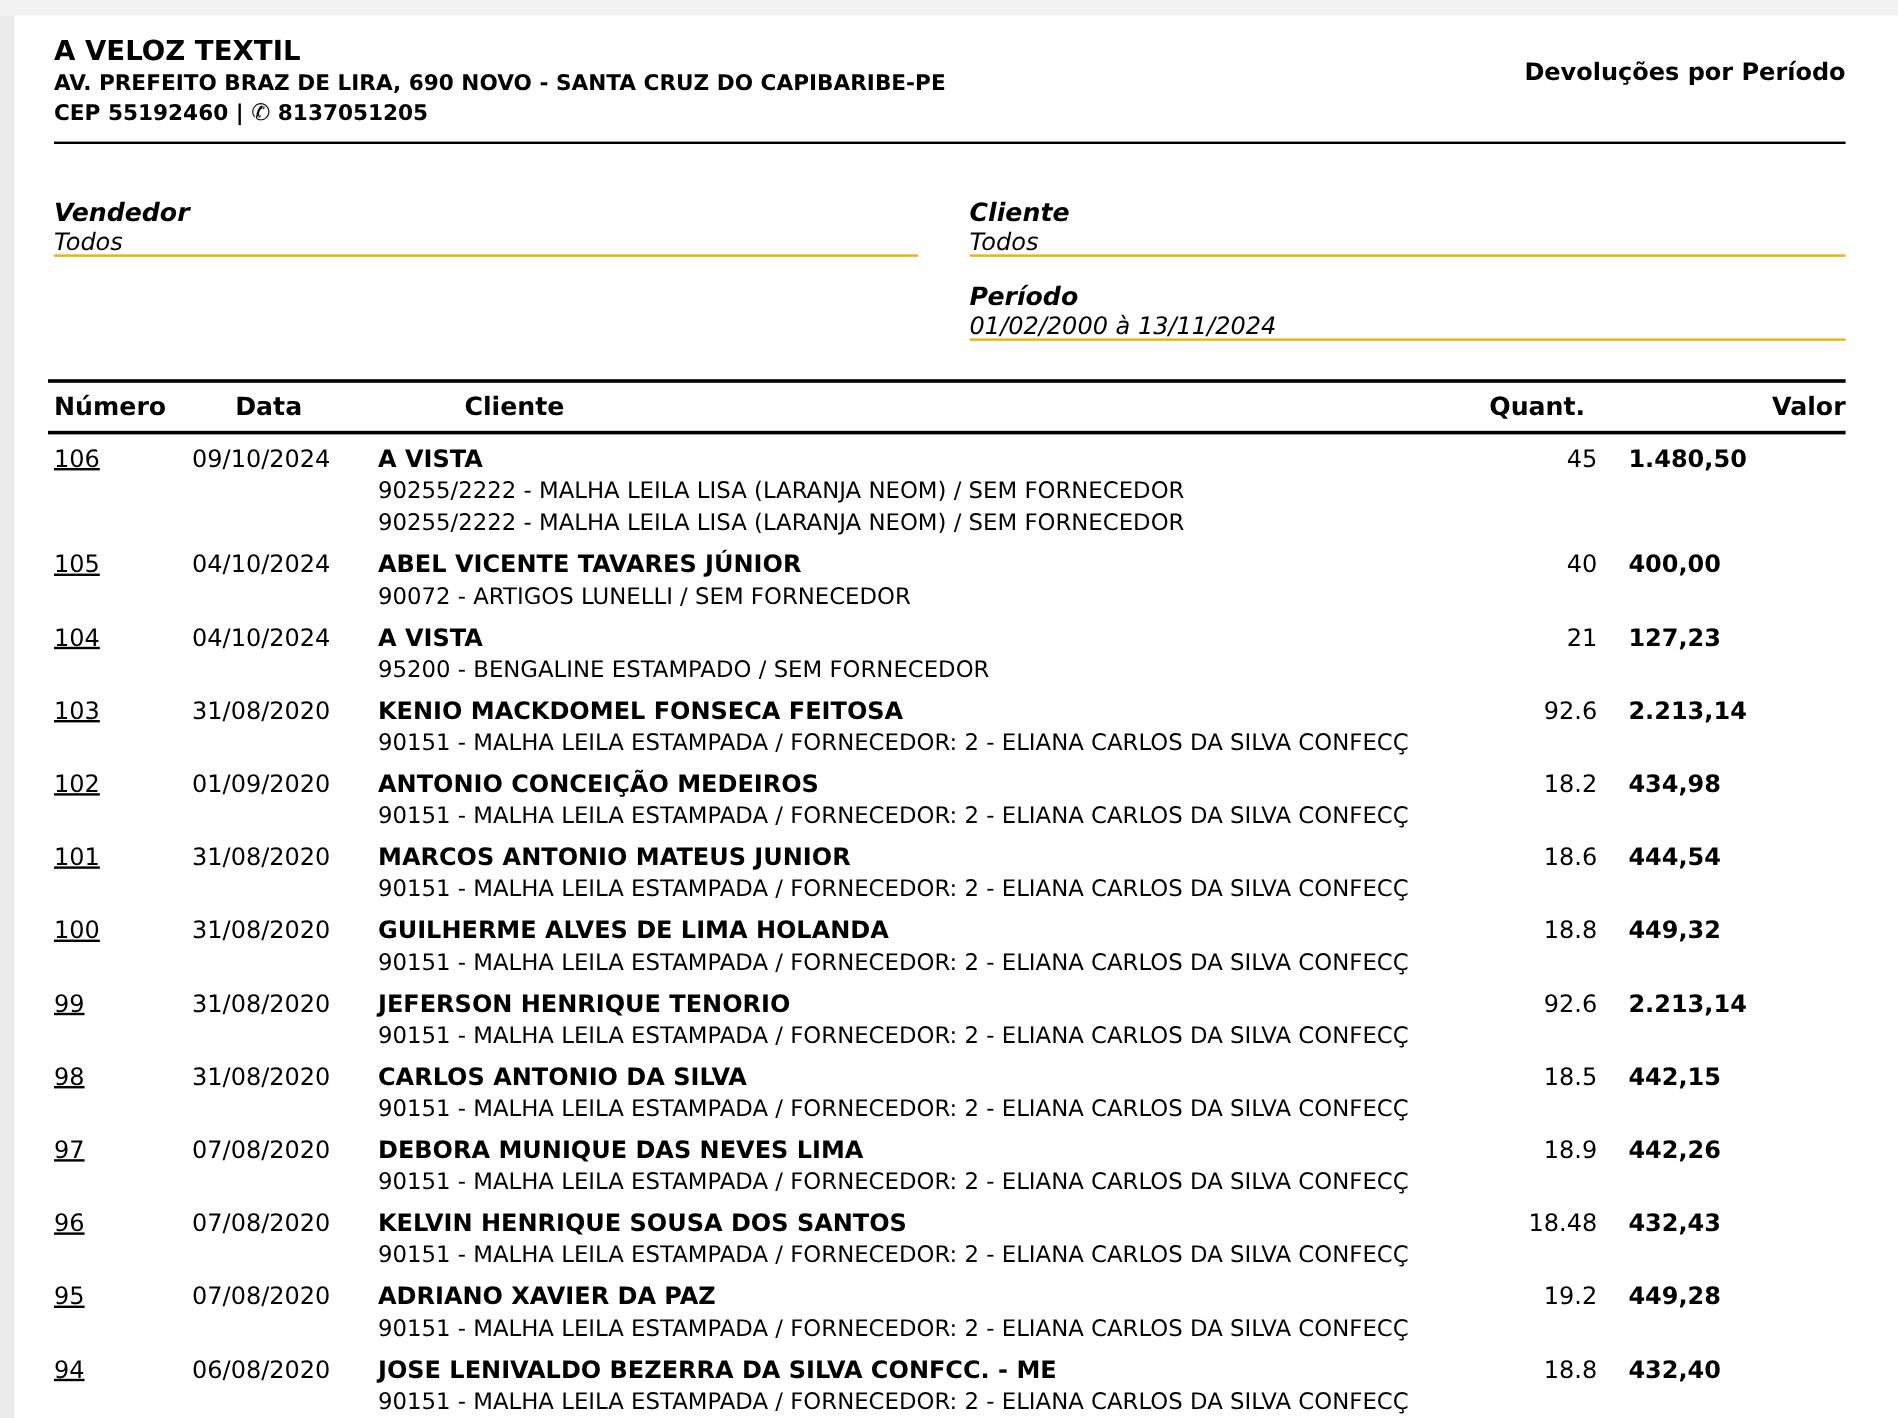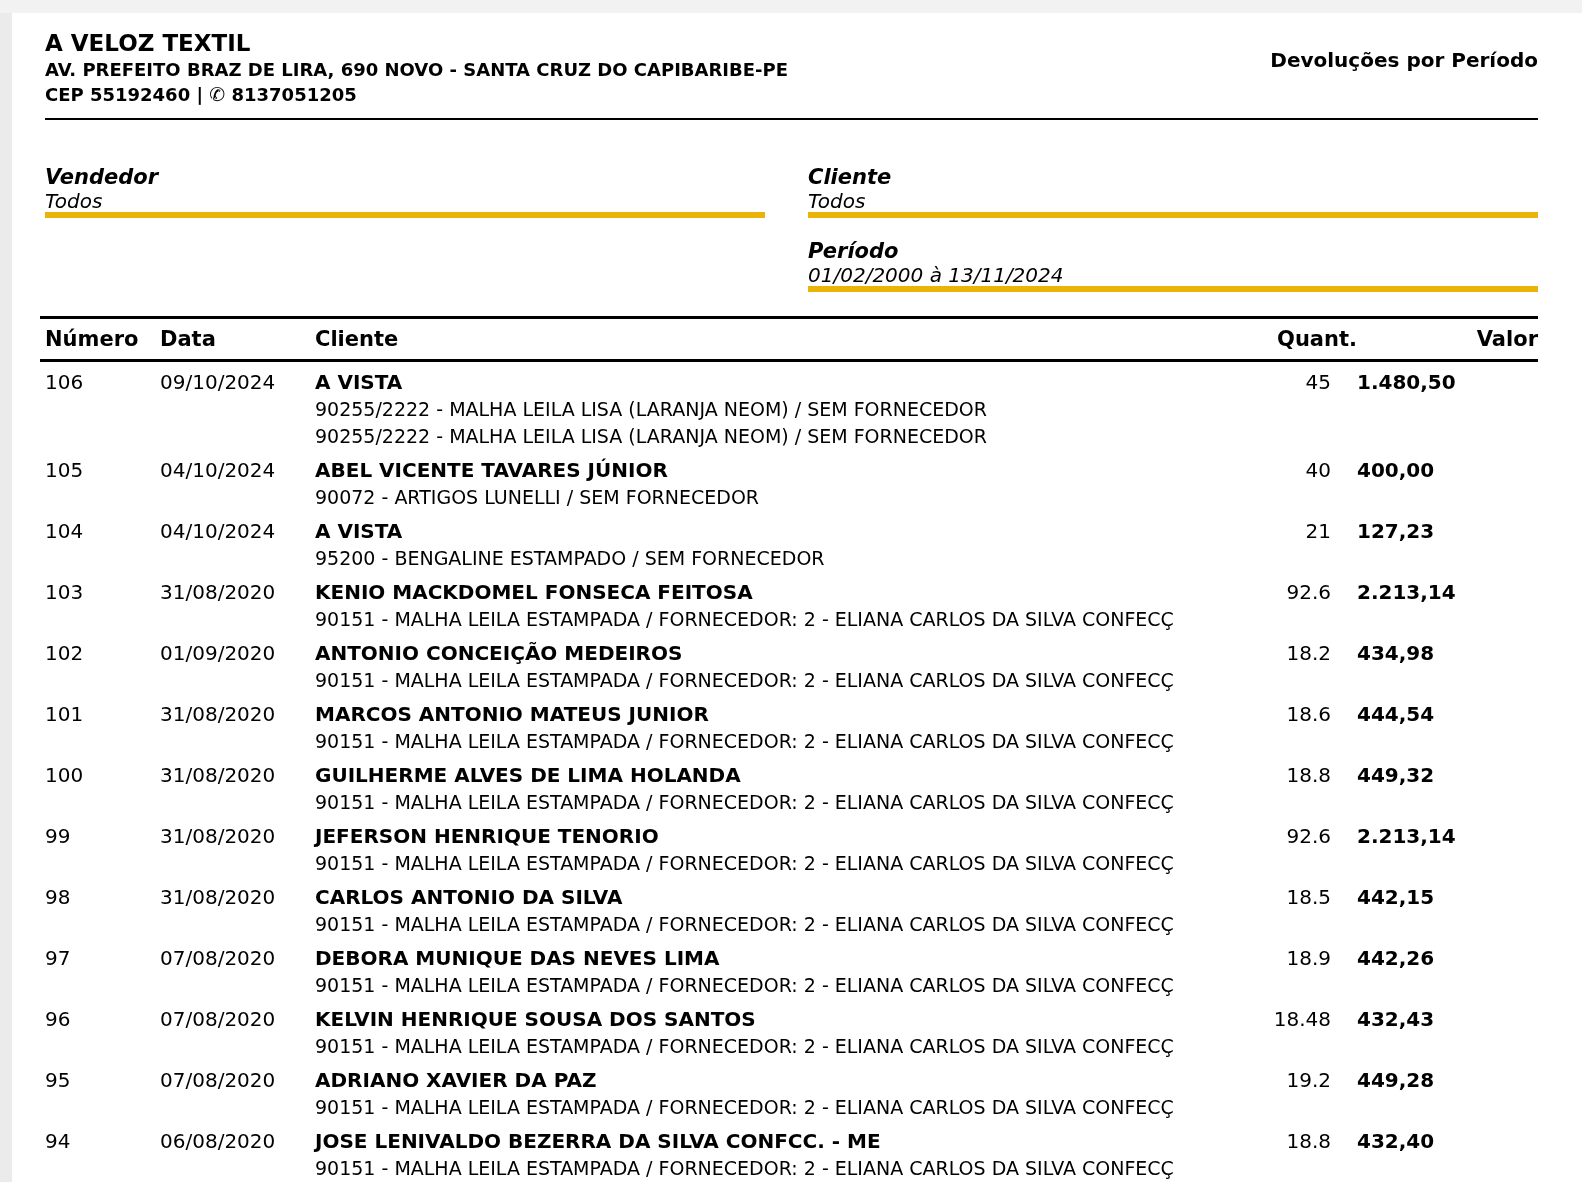--- a/index.html
+++ b/index.html
@@ -50,44 +50,45 @@
     position: relative;
     height: 196px;
     margin: 0 44px 0 45px;
     font-style: italic;
   }
   .filter-left  { position: absolute; left: 0;     top: 44px; width: 720px; }
   .filter-right { position: absolute; left: 763px; top: 44px; width: 730px; }
   .filter-label { font-size: 21px; font-weight: bold; line-height: 26px; }
   .filter-value {
     font-size: 20px; line-height: 22px;
-    border-bottom: 6px solid #eab308;
+    border-bottom: 2px solid #eab308;
   }
   .filter-gap { height: 20px; }
 
   
   .table { margin: 0 44px 0 40px; }
   .thead {
     border-top: 3px solid #000;
     border-bottom: 3px solid #000;
     display: grid;
     grid-template-columns: 120px 155px 1fr 110px 181px;
     line-height: 40px;
     font-size: 21px;
     font-weight: bold;
+    gap: 36px;
   }
   .tbody { padding-top: 6px; }
   .record {
     display: grid;
     grid-template-columns: 120px 155px 1fr 110px 181px;
     margin-bottom: 6px;
     font-size: 20px;
   }
   .record > div { line-height: 28px; }
-  .cell-num   { padding-left: 5px; }
+  .cell-num   { padding-left: 5px; text-decoration: underline; }
   .cell-name  { font-weight: bold; }
   .cell-quant { text-align: right; padding-right: 26px; }
   .cell-valor { font-weight: bold; }
   .th-num   { padding-left: 5px; }
   .th-quant { text-align: right; }
   .th-valor { text-align: right; }
   .record .sub {
     grid-column: 3 / -1;
     font-size: 19px;
     line-height: 27px;

